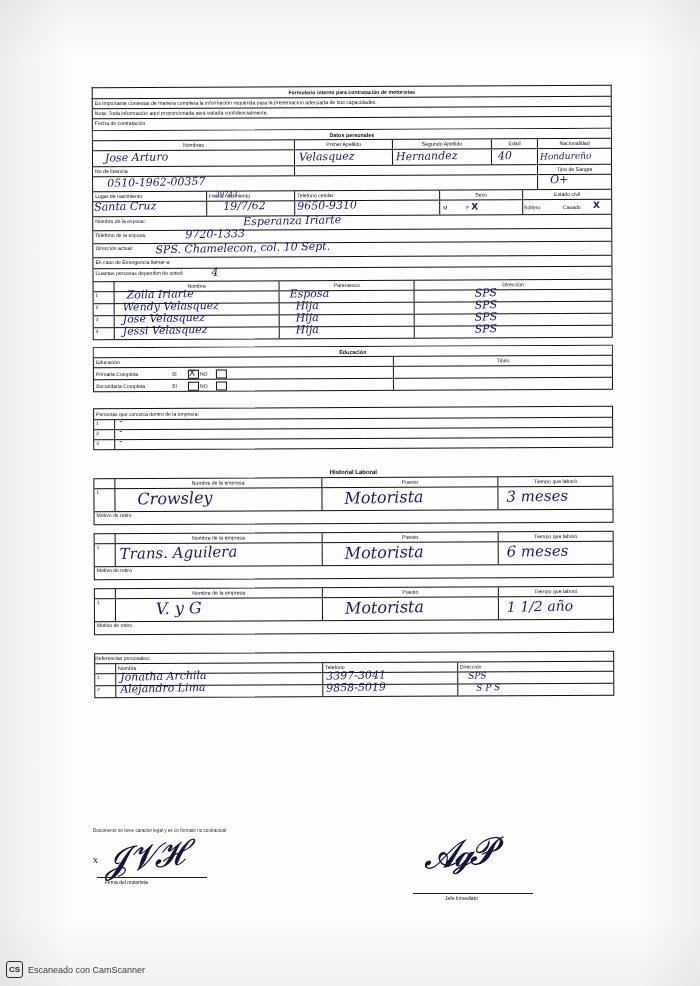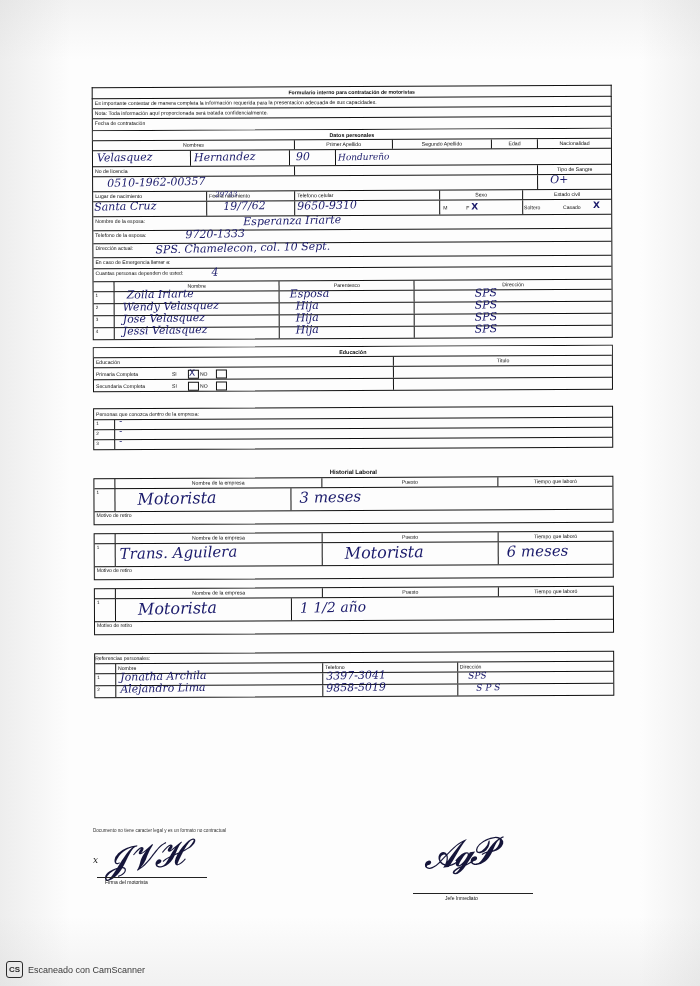--- a/index.html
+++ b/index.html
@@ -129,28 +129,31 @@
 
       <div class="row">
         <div class="cell ctr" style="width:39%;">Nombres</div>
         <div class="cell ctr" style="width:19%;">Primer Apellido</div>
         <div class="cell ctr" style="width:19%;">Segundo Apellido</div>
         <div class="cell ctr" style="width:9%;">Edad</div>
         <div class="cell ctr" style="width:14%;">Nacionalidad</div>
       </div>
 
       <div class="row" style="height:15px;">
+        <div class="cell" style="width:39%;">
+          <span class="hw" style="position:absolute;left:12px;top:1px;">Jose Arturo</span>
+        </div>
         <div class="cell" style="width:19%;">
           <span class="hw" style="position:absolute;left:4px;top:1px;">Velasquez</span>
         </div>
         <div class="cell" style="width:19%;">
           <span class="hw" style="position:absolute;left:3px;top:1px;">Hernandez</span>
         </div>
         <div class="cell" style="width:9%;">
-          <span class="hw" style="position:absolute;left:6px;top:1px;">90</span>
+          <span class="hw" style="position:absolute;left:6px;top:1px;">40</span>
         </div>
         <div class="cell" style="width:14%;">
           <span class="hw sm" style="position:absolute;left:2px;top:2px;">Hondureño</span>
         </div>
       </div>
 
       <div class="row">
         <div class="cell" style="width:39%;">No de licencia</div>
         <div class="cell" style="width:47%;border-right:1px solid #111;"></div>
         <div class="cell ctr" style="width:14%;">Tipo de Sangre</div>
@@ -347,20 +350,23 @@
 
     <div class="sec last">
       <div class="row">
         <div class="cell ctr" style="width:4%;"></div>
         <div class="cell ctr" style="width:40%;">Nombre de la empresa</div>
         <div class="cell ctr" style="width:34%;">Puesto</div>
         <div class="cell ctr" style="width:22%;">Tiempo que laboró</div>
       </div>
       <div class="row" style="height:22px;">
         <div class="cell num" style="width:4%;">1</div>
+        <div class="cell" style="width:40%;">
+            <span class="hw lg" style="position:absolute;left:22px;top:4px;font-size:16px;">Crowsley</span>
+          </div>
         <div class="cell" style="width:34%;">
             <span class="hw lg" style="position:absolute;left:22px;top:4px;font-size:16px;">Motorista</span>
           </div>
         <div class="cell" style="width:22%;">
             <span class="hw lg" style="position:absolute;left:8px;top:4px;font-size:15px;">3 meses</span>
           </div>
       </div>
       <div class="row" style="height:12px;">
         <div class="cell" style="width:100%;">
           <span class="lbl" style="position:absolute;left:2px;top:0px;">Motivo de retiro</span>
@@ -400,20 +406,23 @@
 
     <div class="sec last">
       <div class="row">
         <div class="cell ctr" style="width:4%;"></div>
         <div class="cell ctr" style="width:40%;">Nombre de la empresa</div>
         <div class="cell ctr" style="width:34%;">Puesto</div>
         <div class="cell ctr" style="width:22%;">Tiempo que laboró</div>
       </div>
       <div class="row" style="height:22px;">
         <div class="cell num" style="width:4%;">1</div>
+        <div class="cell" style="width:40%;">
+            <span class="hw lg" style="position:absolute;left:40px;top:4px;font-size:16px;">V. y G</span>
+          </div>
         <div class="cell" style="width:34%;">
             <span class="hw lg" style="position:absolute;left:22px;top:4px;font-size:16px;">Motorista</span>
           </div>
         <div class="cell" style="width:22%;">
             <span class="hw lg" style="position:absolute;left:8px;top:4px;font-size:14px;">1 1/2 año</span>
           </div>
       </div>
       <div class="row" style="height:12px;">
         <div class="cell" style="width:100%;">
           <span class="lbl" style="position:absolute;left:2px;top:0px;">Motivo de retiro</span>

